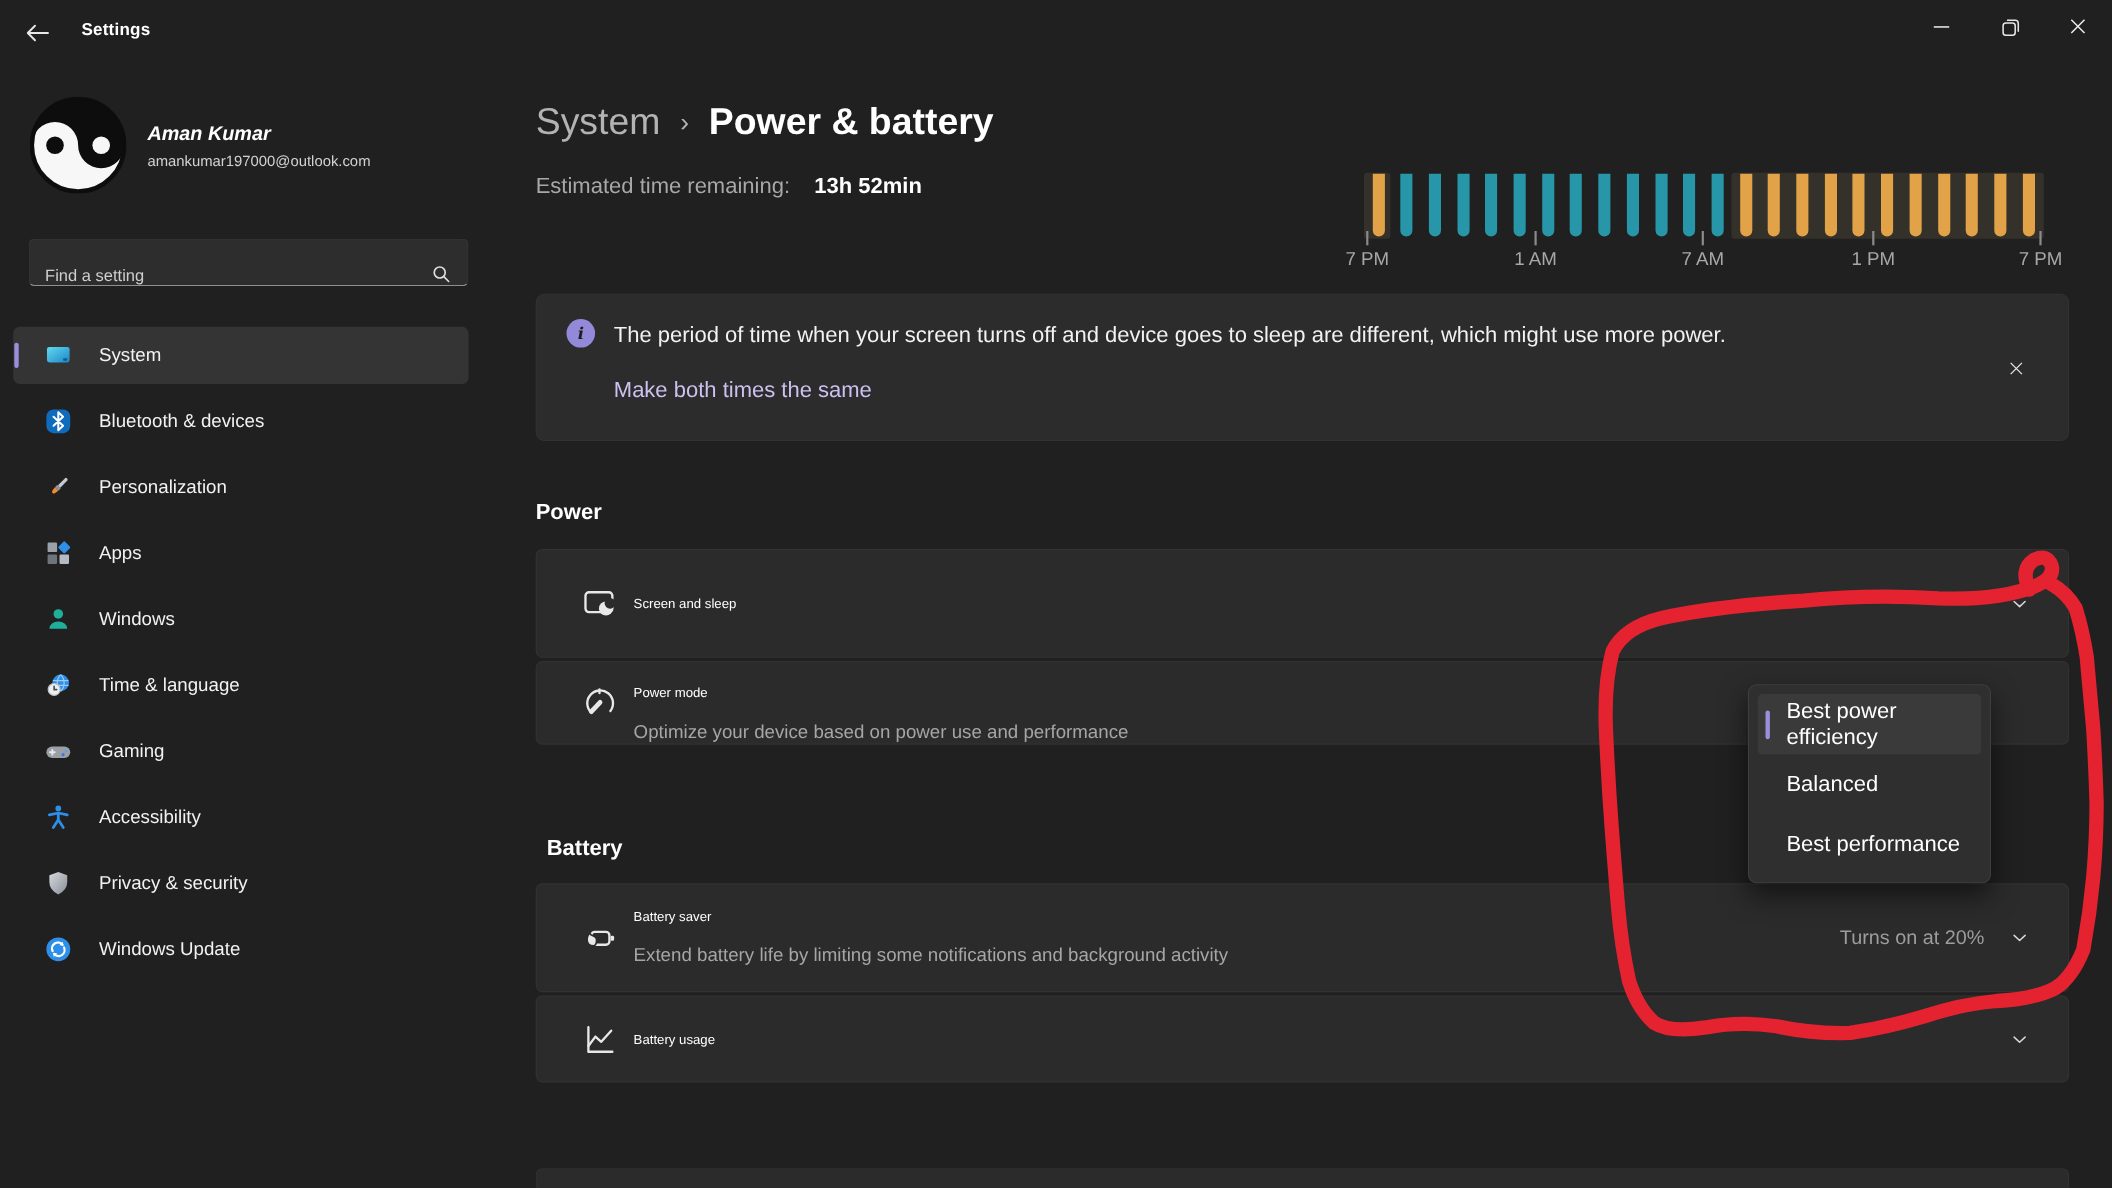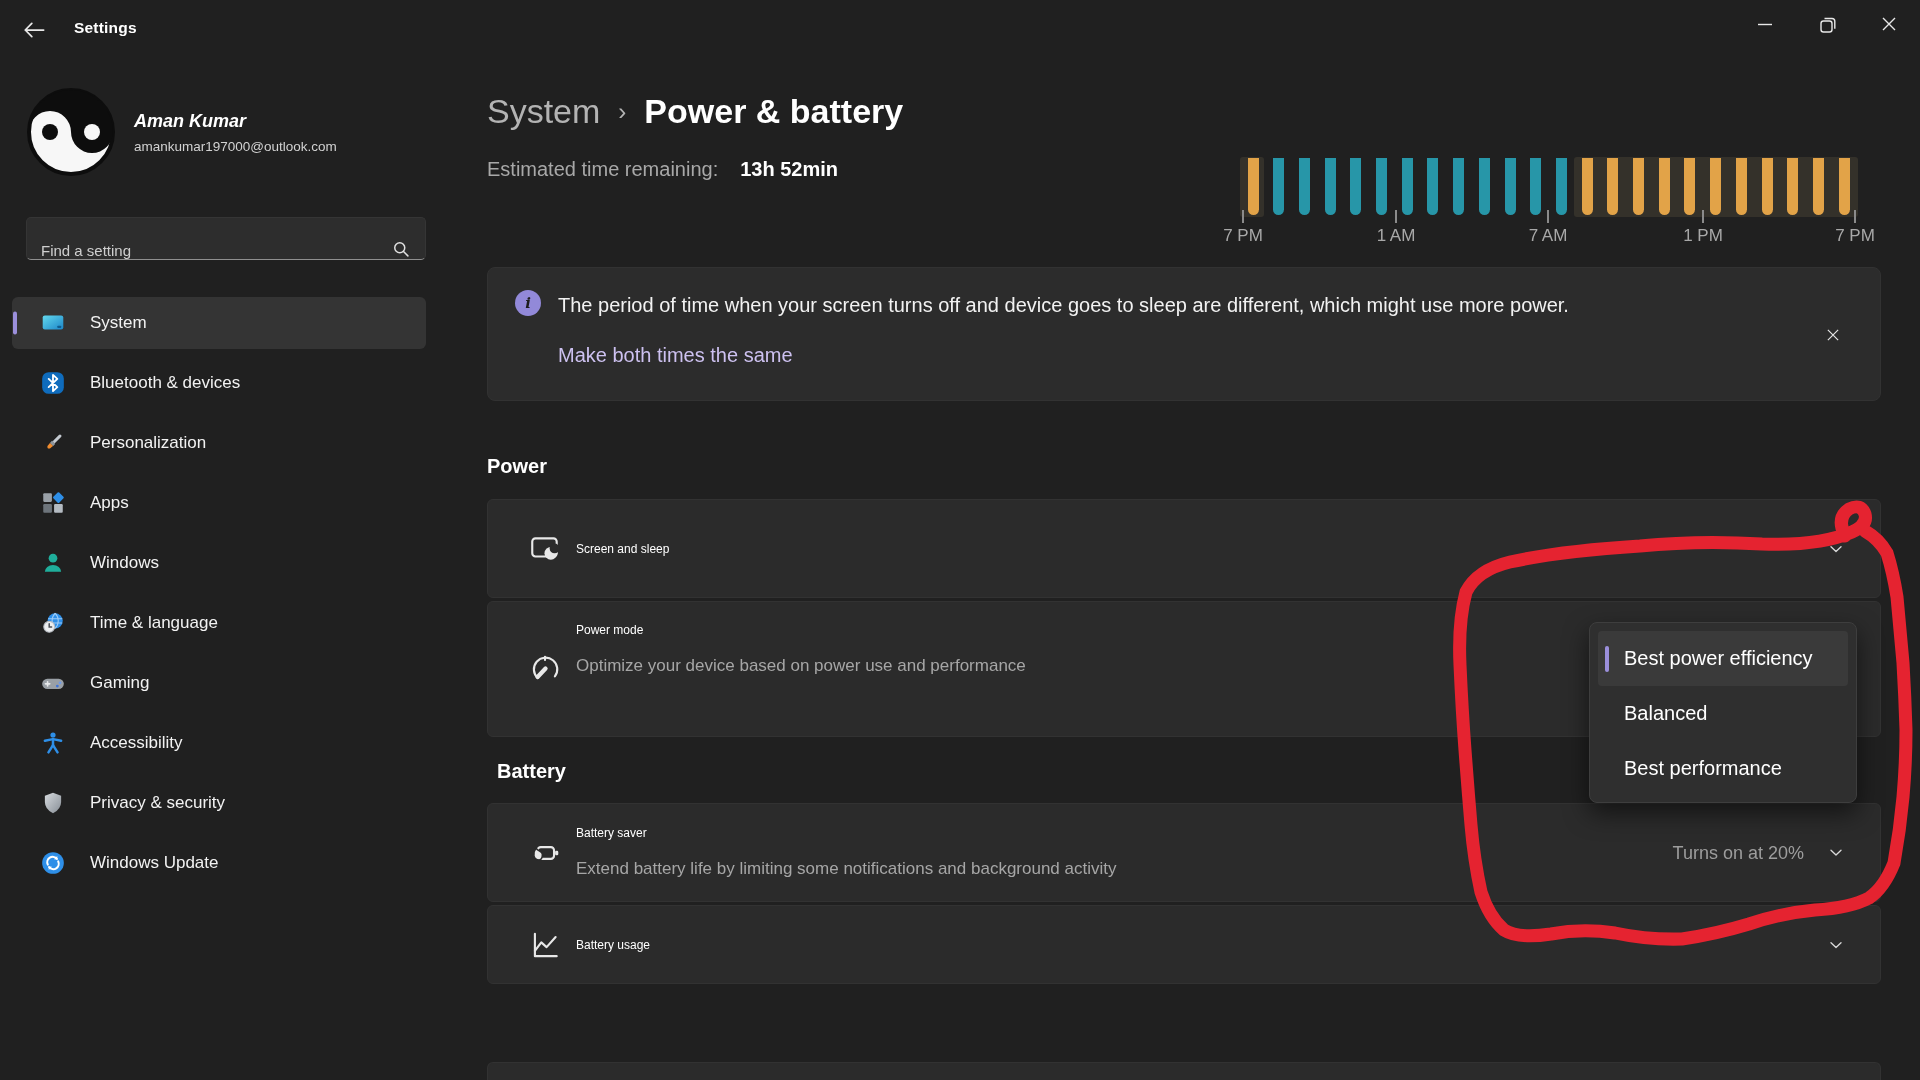--- a/index.html
+++ b/index.html
@@ -63,21 +63,21 @@
   .card{position:absolute;left:487px;width:1394px;background:#2b2b2b;border:1px solid #323232;
     border-radius:6px;box-sizing:border-box;cursor:pointer;}
   .row-ic{position:absolute;left:40px;top:50%;transform:translateY(-50%);width:34px;height:34px;
     display:flex;align-items:center;justify-content:center;}
   .row-label{position:absolute;left:88px;font-size:12px;color:#fff;}
   .row-label.centered{top:50%;transform:translateY(-50%);}
   .row-desc{position:absolute;left:88px;font-size:17px;color:#a6a6a6;}
   .row-right{position:absolute;right:34px;top:50%;transform:translateY(-50%);display:flex;align-items:center;gap:22px;}
   .row-value{font-size:18px;color:#9d9d9d;}
   
-  #dropdown{left:1589px;top:622px;width:268px;height:181px;background:#2f2f2f;border:1px solid #3e3e3e;
+  #dropdown{left:1589px;top:622px;width:221px;height:181px;background:#2f2f2f;border:1px solid #3e3e3e;
     border-radius:8px;box-sizing:border-box;padding:8px;z-index:6;box-shadow:0 10px 24px rgba(0,0,0,.55);}
   .dd-item{position:relative;height:55px;border-radius:4px;display:flex;align-items:center;
     padding-left:26px;font-size:20px;color:#fff;cursor:pointer;box-sizing:border-box;}
   .dd-item.selected{background:#3a3a3a;}
   .dd-pill{position:absolute;left:7px;top:50%;transform:translateY(-50%);width:4px;height:26px;border-radius:2px;}
   
   #partial-card{left:487px;top:1062px;width:1394px;height:18px;background:#2b2b2b;
     border:1px solid #323232;border-bottom:none;border-radius:6px 6px 0 0;box-sizing:border-box;}
   #annotation{left:0;top:0;width:1920px;height:1080px;pointer-events:none;z-index:10;}
   svg{display:block;}
@@ -340,21 +340,21 @@
   <span class="row-label centered">Screen and sleep</span>
   <span class="row-right">
       <span>
         <svg width="20" height="20" viewBox="0 0 32 32" fill="none" stroke="#d8d8d8" stroke-width="2.2" stroke-linecap="round" stroke-linejoin="round">
           <path d="M8 12.5 L16 20 L24 12.5"></path>
         </svg>
       </span>
     </span>
 </div>
 
-<div class="card" style="top:601px;height:136px;">
+<div class="card" style="top:601px;height:76px;">
   <span class="row-ic">
     <svg width="34" height="34" viewBox="0 0 32 32" fill="none" stroke="#e8e8e8">
         <path d="M9.2 24.5 A11 11 0 1 1 25.3 23" stroke-width="2" stroke-linecap="round"></path>
         <path d="M16 4.5 v3" stroke-width="2" stroke-linecap="round"></path>
         <path d="M16.5 15.5 L9 23.5" stroke-width="4" stroke-linecap="round"></path>
       </svg>
   </span>
   <span class="row-label" style="top:21px;">Power mode</span>
   <span class="row-desc" style="top:54px;">Optimize your device based on power use and performance</span>
 </div>

